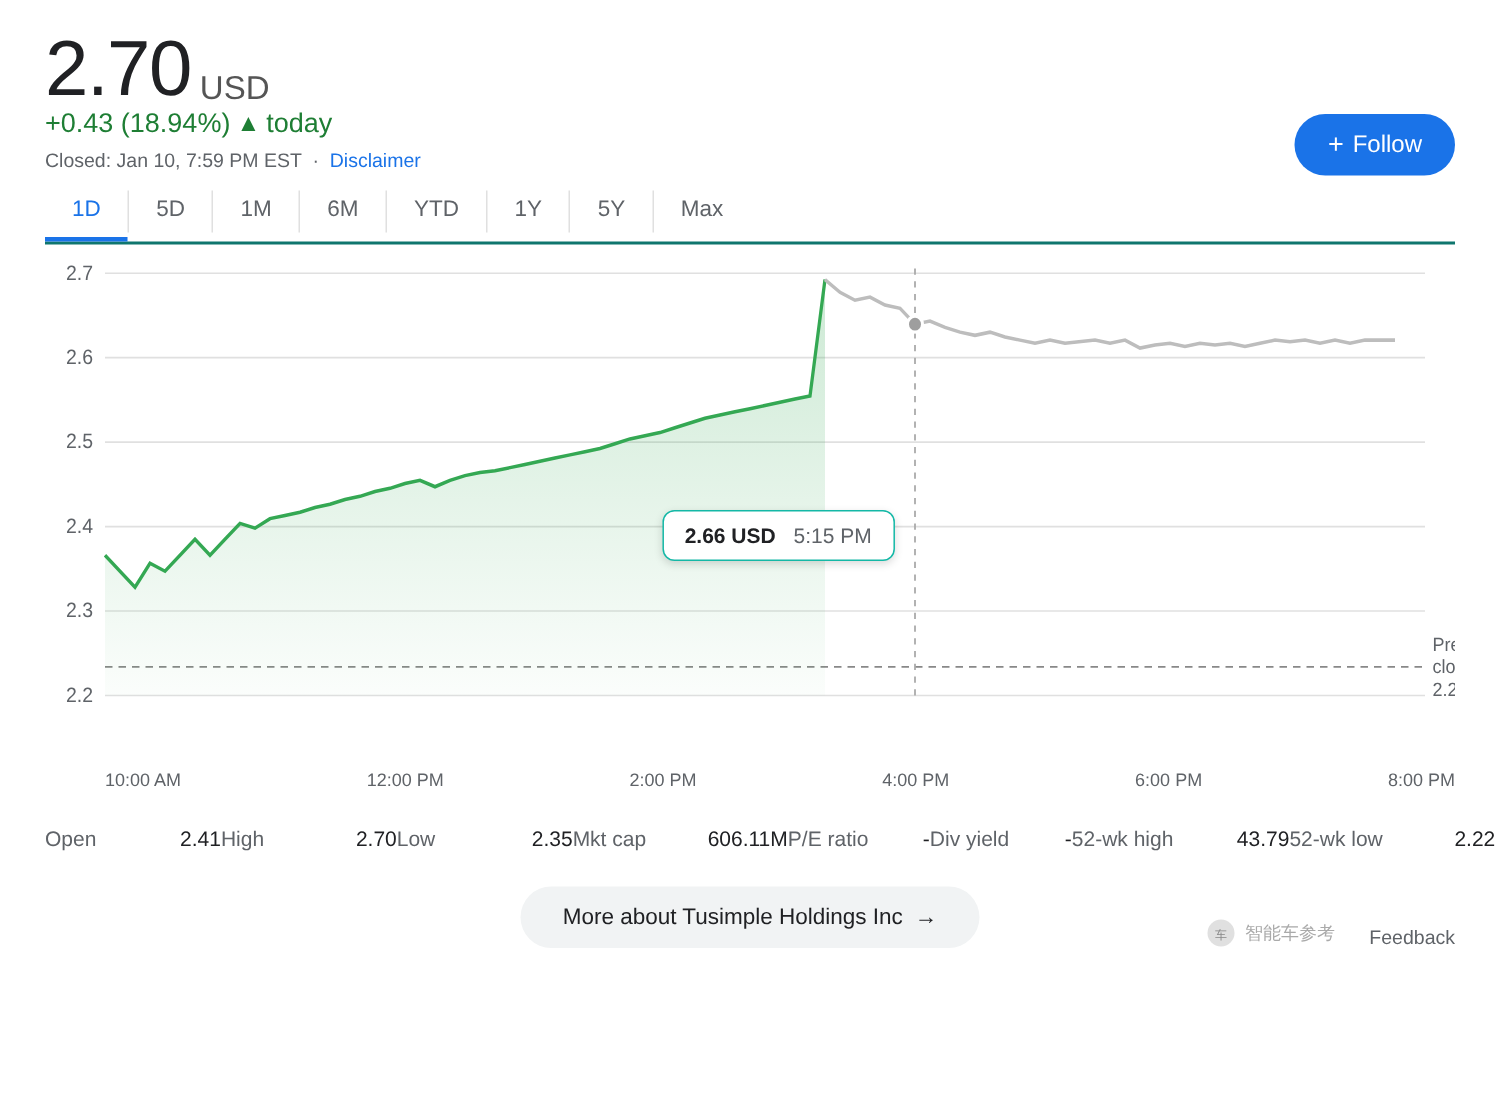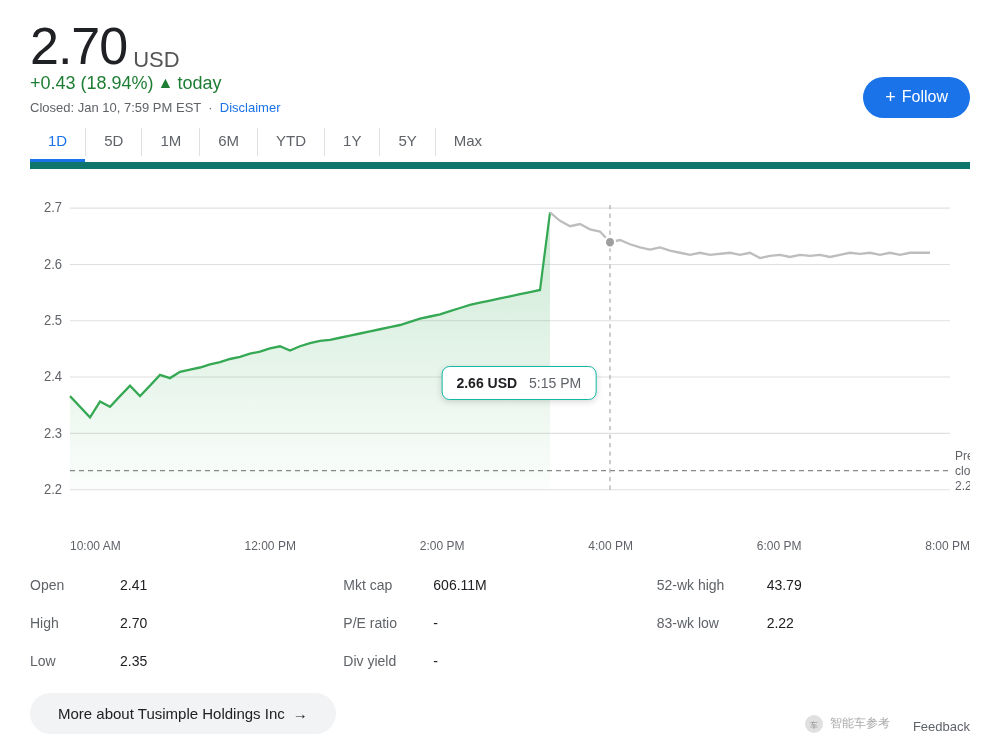--- a/index.html
+++ b/index.html
@@ -80,22 +80,21 @@
       margin-bottom: 18px;
     }
 
     .after-hours-change {
       color: #c5221f;
     }
 
     .tabs-row {
       display: flex;
       gap: 0;
-      border-bottom: 7px solid #0f766e;
-      margin-bottom: 20px;
+      border-bottom: 2px solid #0f766e;
     }
 
     .tab {
       padding: 10px 18px;
       font-size: 15px;
       color: #5f6368;
       cursor: pointer;
       border-bottom: 3px solid transparent;
       font-weight: 500;
     }
@@ -155,22 +154,22 @@
     .stats-grid {
       display: grid;
       grid-template-columns: repeat(3, 1fr);
       gap: 0;
       margin-bottom: 24px;
       padding: 0 0;
     }
 
     .stat-group {
       display: flex;
-      flex-direction: column;
-      gap: 22px;
+      flex-direction: row;
+      gap: 0;
     }
 
     .stat-row {
       display: flex;
       gap: 0;
       font-size: 14px;
       align-items: center;
     }
 
     .stat-label {
@@ -193,20 +192,21 @@
       cursor: pointer;
       font-weight: 500;
       display: flex;
       align-items: center;
       gap: 8px;
     }
 
     .bottom-row {
       position: relative;
       display: flex;
+      justify-content: center;
     }
   </style>
 </head>
 <body>
 
 <div class="header-row">
   <div>
     <div>
       <span class="price-main">2.70</span><span class="price-currency">USD</span>
     </div>
@@ -349,21 +349,21 @@
       <span class="stat-label">Div yield</span>
       <span class="stat-value">-</span>
     </div>
   </div>
   <div class="stat-group">
     <div class="stat-row">
       <span class="stat-label" style="width:110px;">52-wk high</span>
       <span class="stat-value">43.79</span>
     </div>
     <div class="stat-row">
-      <span class="stat-label" style="width:110px;">83-wk low</span>
+      <span class="stat-label" style="width:110px;">52-wk low</span>
       <span class="stat-value">2.22</span>
     </div>
   </div>
 </div>
 
 <div class="bottom-row">
   <button class="more-btn">
     <span>More about Tusimple Holdings Inc</span>
     <span>→</span>
   </button>

